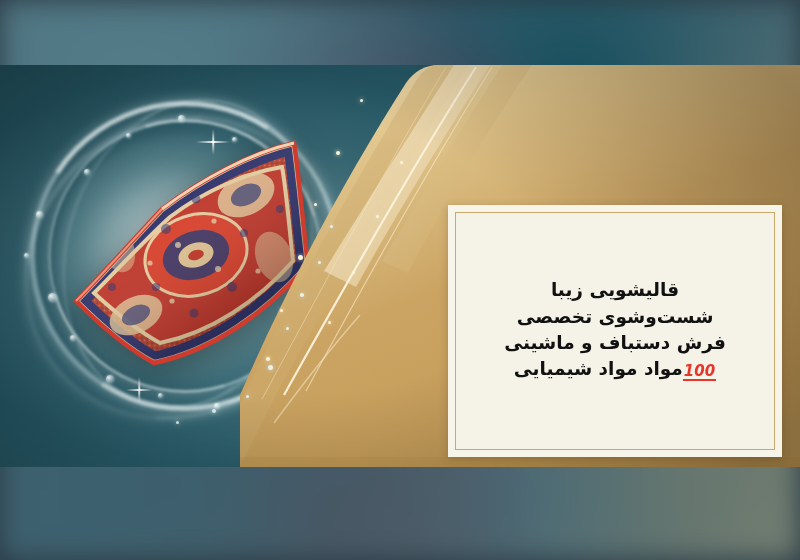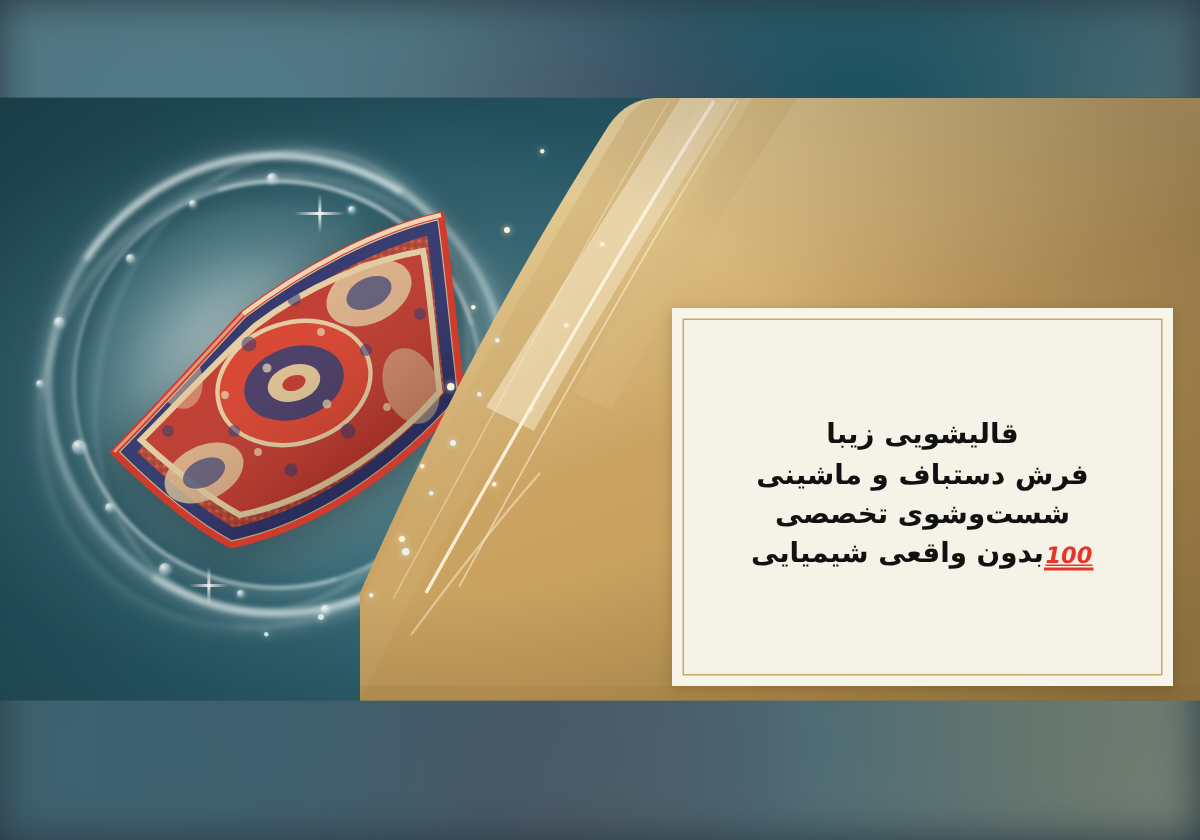--- a/index.html
+++ b/index.html
@@ -190,21 +190,20 @@
   .emoji-sparkle { color: #f7c52d; }
   .emoji-hundred {
     color: #e8352b;
     font-weight: 700;
     font-size: 15px;
     font-style: italic;
     border-bottom: 2.5px solid #e8352b;
     padding: 0 1px;
     display: inline-block;
     line-height: 1;
-    text-decoration: underline;
   }
 </style>
 </head>
 <body>
 
 <div id="stage">
 
   <div class="backdrop"></div>
 
   <div class="card">
@@ -376,29 +375,29 @@
 
     <div class="textbox">
       <div class="textbox-inner">
 
         <div class="ad-line">
           <span>قالیشویی زیبا</span>
         </div>
 
 
         <div class="ad-line">
+          <span>شست‌وشوی تخصصی</span>
+        </div>
+
+        <div class="ad-line">
           <span>فرش دستباف و ماشینی</span>
         </div>
 
         <div class="ad-line">
-          <span>شست‌وشوی تخصصی</span>
-        </div>
-
-        <div class="ad-line">
-          <span class="emoji emoji-hundred">100</span><span>بدون واقعی شیمیایی</span>
+          <span class="emoji emoji-hundred">100</span><span>مواد مواد شیمیایی</span>
         </div>
 
 
 
       </div>
     </div>
 
   </div>
 </div>
 

